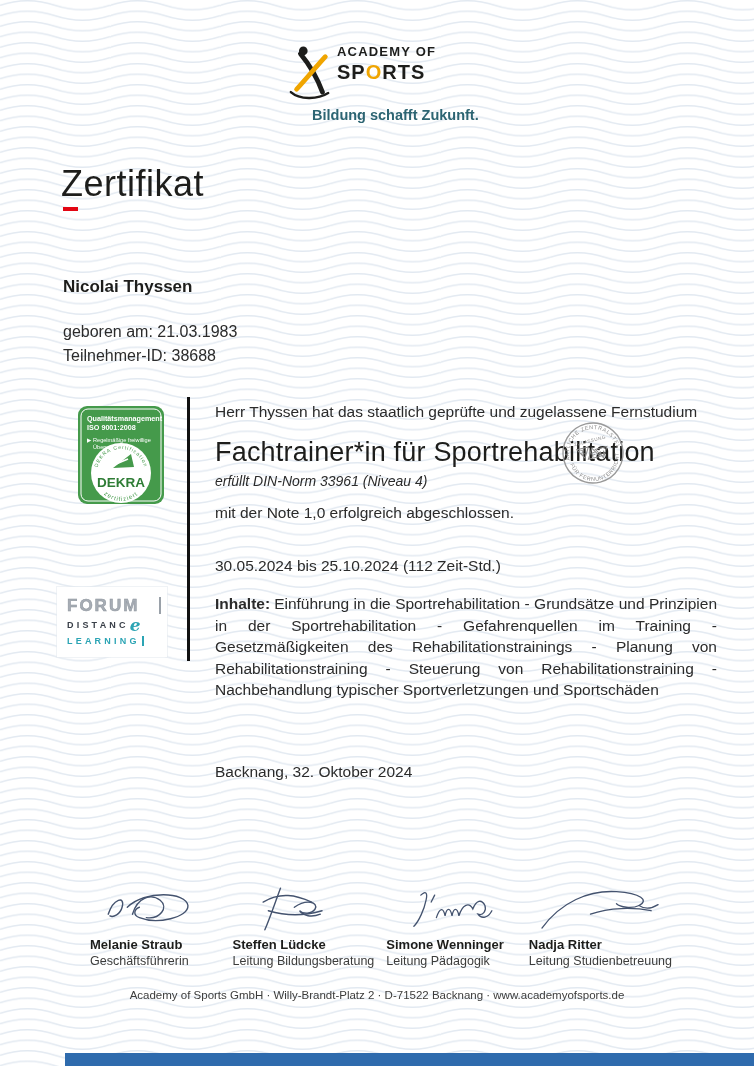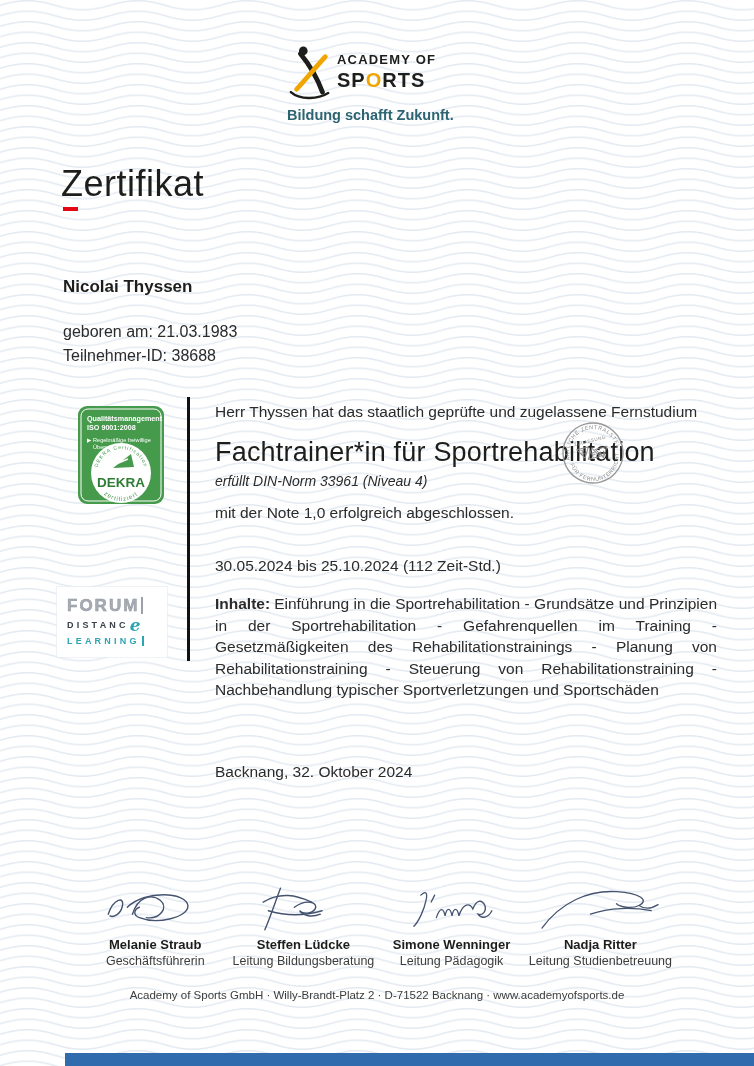--- a/index.html
+++ b/index.html
@@ -4,56 +4,56 @@
 <style>
   * { margin:0; padding:0; box-sizing:border-box; }
   body { font-family:"Liberation Sans", sans-serif; background:#888; }
   #page { position:relative; width:754px; height:1066px; background:#ffffff; overflow:hidden; margin:0 auto; }
   #page > * { position:absolute; }
   .waves { left:0; top:0; z-index:0; }
   .layer { z-index:1; }
 
   
   .brand { top:44px; left:50%; transform:translateX(-50%); width:180px; z-index:1; }
-  .brand-row { display:flex; align-items:center; }
+  .brand-row { display:flex; align-items:flex-start; }
   .brand-text { margin-left:4px; }
   .brand-l1 { font-size:13px; font-weight:bold; letter-spacing:1.2px; color:#1d1d1b; }
   .brand-l2 { font-size:20px; font-weight:bold; letter-spacing:1px; color:#1d1d1b; line-height:26px; }
   .brand-l2 .o { color:#f0a500; }
-  .brand-tag { margin-top:7px; font-size:14.5px; font-weight:bold; color:#2c6472; white-space:nowrap; }
+  .brand-tag { margin-top:7px; font-size:14.5px; font-weight:bold; color:#2c6472; white-space:nowrap;margin-left:25px; }
 
   .title { top:163px; left:61px; font-size:36px; color:#1d1d1b; letter-spacing:0.5px; }
   .title-mark { top:207px; left:63px; width:15px; height:4px; background:#e30613; }
 
   .recipient-name { top:277px; left:63px; font-size:17px; font-weight:bold; color:#1d1d1b; }
   .recipient-meta { top:320px; left:63px; font-size:16px; color:#2b2b2b; line-height:24px; }
 
   .dekra { top:406px; left:78px; }
   .fdl { top:587px; left:57px; width:110px; background:#ffffff; padding:10px 8px 9px 10px; box-shadow:0 0 0 1px rgba(230,235,240,.6); }
-  .fdl-l1 { font-size:17px; font-weight:bold; letter-spacing:2px; color:#a7adb5; -webkit-text-stroke:0.5px #8d949c; border-right:2px solid #9aa1a9; padding-right:2px; display:inline-block; line-height:17px; }
+  .fdl-l1 { font-size:17px; font-weight:bold; letter-spacing:2px; color:#a7adb5; -webkit-text-stroke:0.5px #8d949c; border-right:2px solid #9aa1a9; padding-right:20px; display:inline-block; line-height:17px; }
   .fdl-l2 { font-size:9px; font-weight:bold; letter-spacing:3.2px; color:#3a4049; margin-top:5px; display:flex; align-items:center; }
   .fdl-l2 .e { font-family:"DejaVu Serif", serif; font-style:italic; font-weight:bold; font-size:17px; color:#2ba4b4; letter-spacing:0; margin-left:1px; line-height:10px; }
   .fdl-l3 { font-size:9px; font-weight:bold; letter-spacing:3.2px; color:#2ba4b4; margin-top:4px; border-right:2px solid #2ba4b4; display:inline-block; padding-right:2px; line-height:10px; }
 
   .vbar { top:397px; left:187px; width:3px; height:264px; background:#111; }
 
   .bodyblock { left:215px; width:502px; color:#2b2b2b; }
   .intro { top:403px; font-size:15.5px; }
   .course { top:437px; font-size:27px; color:#1d1d1b; letter-spacing:0.2px; }
   .norm { top:473px; font-size:14px;font-style:italic; }
   .result { top:504px; font-size:15.5px; }
   .period { top:557px; font-size:15.5px; }
   .contents { top:593px; font-size:15.5px; line-height:21.5px; text-align:justify; }
   .contents b { margin-right:4px; }
   .placedate { top:763px; font-size:15.5px; }
 
   .zfu { top:416px; left:556px; transform:rotate(-14deg); }
 
   .sigs { top:883px; left:84px; width:594px; display:flex; z-index:1; }
-  .sig { flex:1; text-align:center; padding:0 6px; }
+  .sig { flex:1; text-align:left; padding:0 6px; }
   .sig svg { display:block; margin:0 auto; }
   .sig-name { font-size:13px; font-weight:bold; color:#1d1d1b; margin-top:2px; white-space:nowrap; }
   .sig-role { font-size:12.5px; color:#3c3c3b; margin-top:2px; white-space:nowrap; }
 
   .footer { top:989px; left:0; width:754px; text-align:center; font-size:11.5px; color:#3c3c3b; }
   .bottom-bar { left:65px; bottom:0; width:689px; height:13px; background:#2f6bad; }
 </style>
 </head>
 <body>
 

